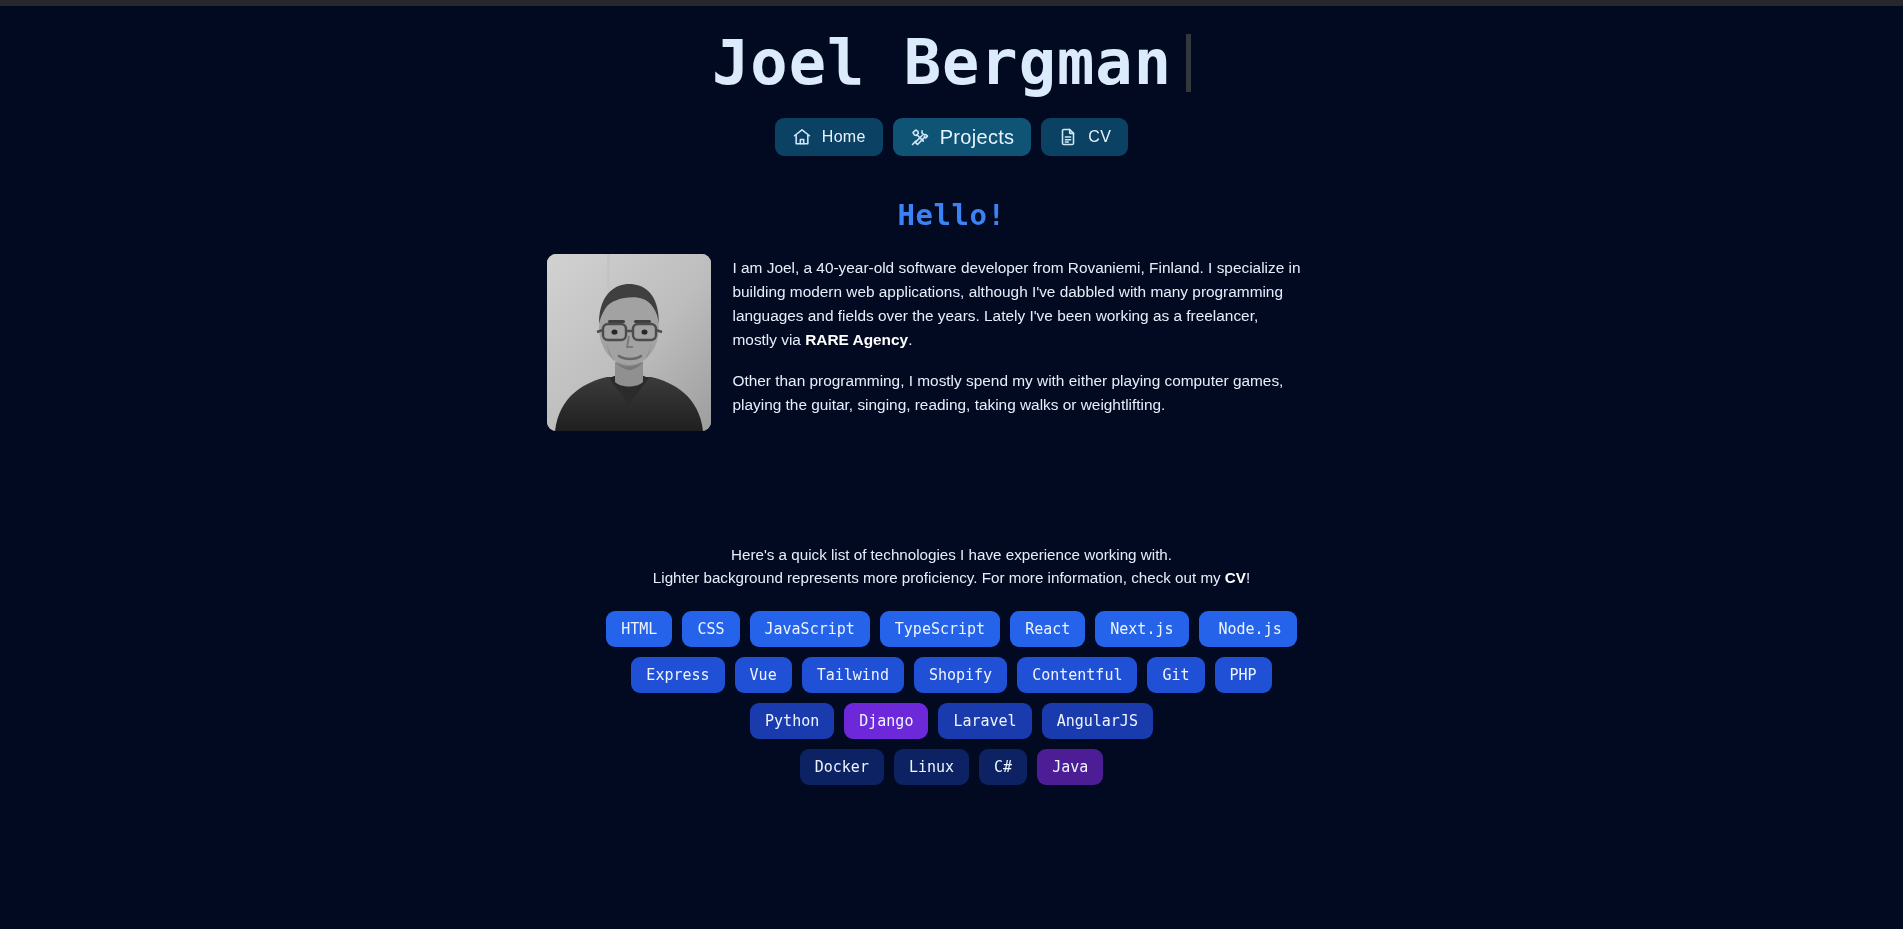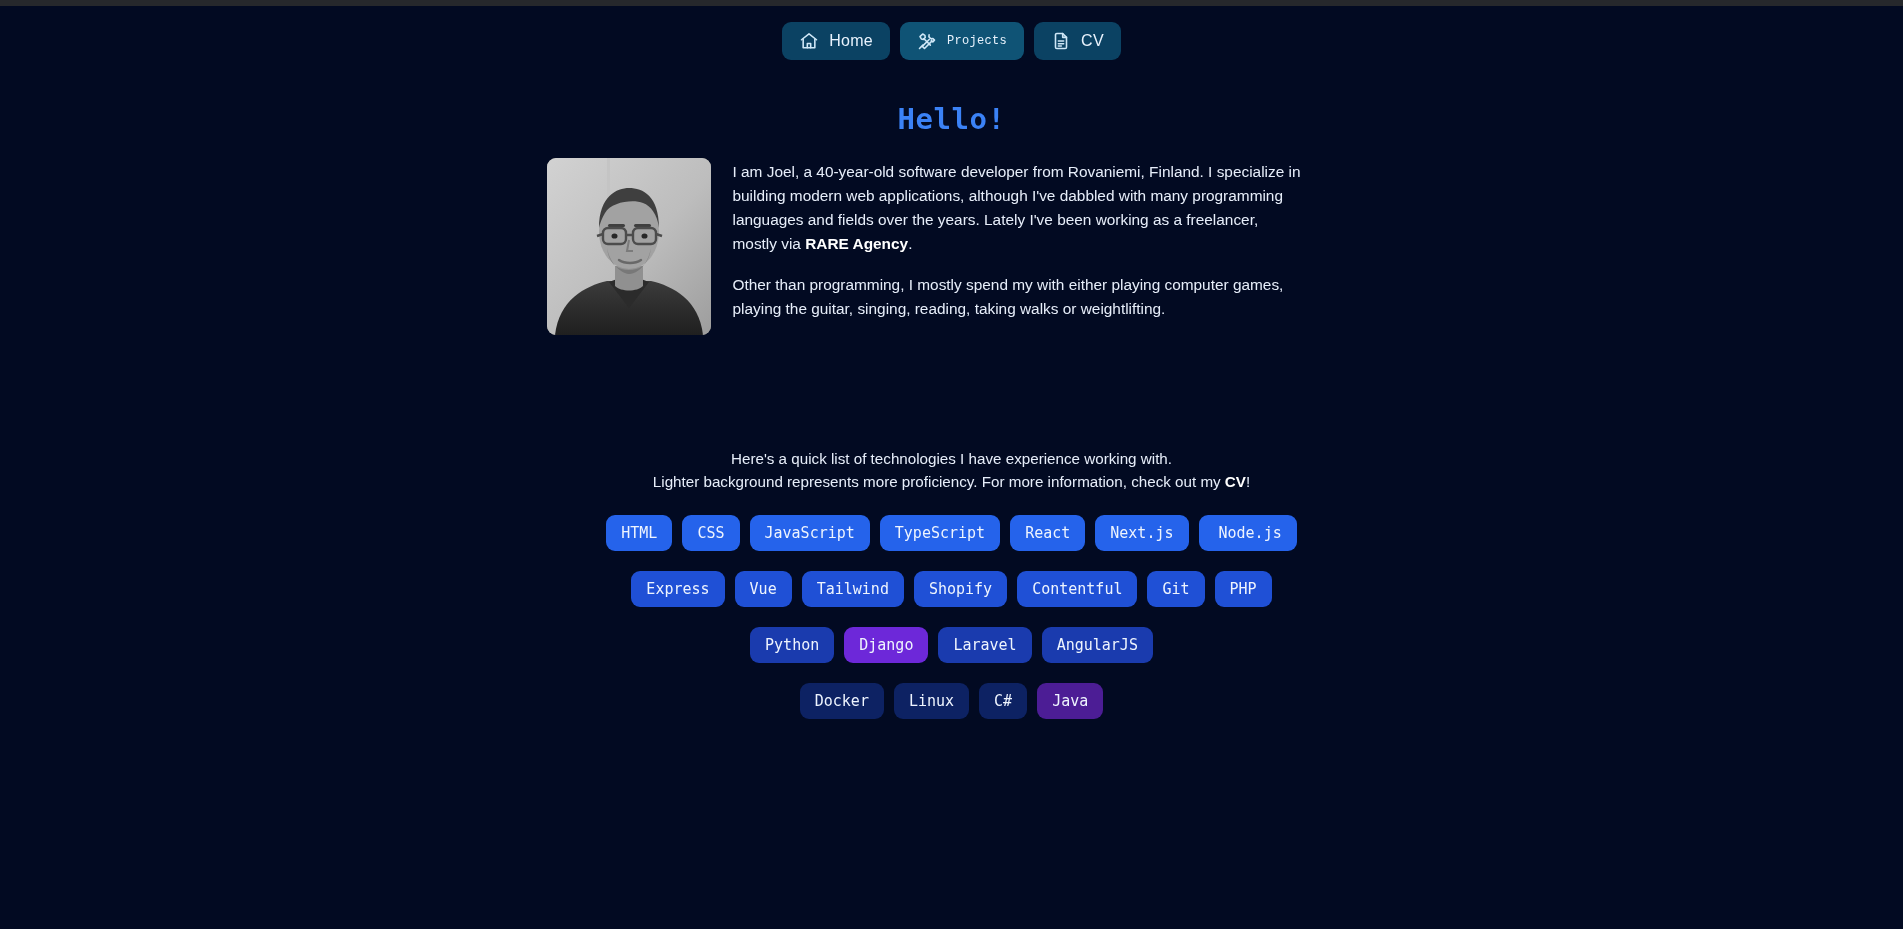--- a/index.html
+++ b/index.html
@@ -69,22 +69,22 @@
     background: #0b4263;
     border: none;
     border-radius: 9px;
     padding: 9px 17px;
     color: #e9f3fd;
     cursor: pointer;
     height: 38px;
   }
   .nav-btn.active { background: #0f5375; }
   .nav-btn .nav-label {
-    font-family: Liberation Mono, monospace;
-    font-size: 12px;
+    font-family: Liberation Sans, sans-serif;
+    font-size: 20px;
     letter-spacing: 0.3px;
     white-space: nowrap;
   }
   .nav-btn.plain .nav-label {
     font-family: "Liberation Sans", sans-serif;
     font-size: 16px;
   }
   .nav-icon { display: flex; width: 20px; height: 20px; }
   .nav-icon svg { width: 20px; height: 20px; display: block; }
 
@@ -127,41 +127,45 @@
   .section-skills { margin-top: 90px; width: 100%; }
   .skill-desc {
     margin-top: 22px;
     text-align: center;
     font-size: 15.2px;
     line-height: 23px;
     color: #e7eefa;
   }
   .skill-desc b { font-weight: bold; color: #ffffff; }
 
-  .skill-rows { margin-top: 22px; display: flex; flex-direction: column; gap: 20px; }
+  .skill-rows { margin-top: 22px; display: flex; flex-direction: column; gap: 10px; }
   .skill-row { display: flex; justify-content: center; gap: 10px; }
   .tag {
     font-family: "DejaVu Sans Mono", "Liberation Mono", monospace;
     font-size: 15px;
     color: #eef4fe;
     border-radius: 9px;
     padding: 8px 15px;
     border: none;
     cursor: pointer;
     white-space: nowrap;
     line-height: 20px;
   }
 </style>
 </head>
 <body>
 
 <div class="topstrip"></div>
 
 <div class="page">
 
+  <div class="site-title-wrap">
+    <span class="site-title">Joel Bergman</span>
+    <span class="caret"></span>
+  </div>
 
   <nav class="nav">
 
     <button class="nav-btn plain">
       <span class="nav-icon">
         <svg viewBox="0 0 24 24" fill="none" stroke="#cfe7f7" stroke-width="1.9" stroke-linecap="round" stroke-linejoin="round">
           <path d="M3 10.5 12 3.5l9 7"></path>
           <path d="M5 10v10h14V10"></path>
           <path d="M10 20v-5h4v5"></path>
         </svg>

